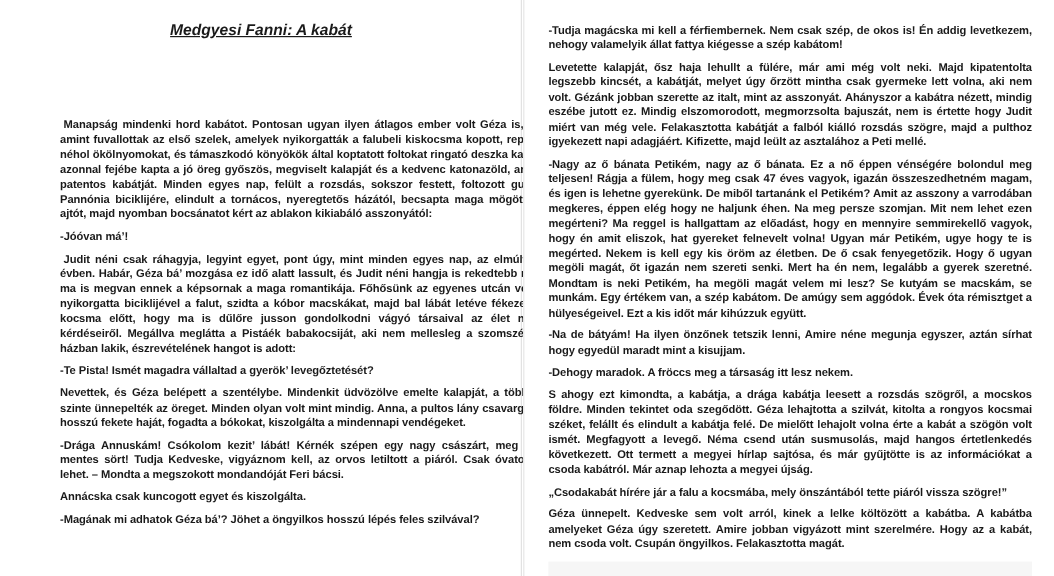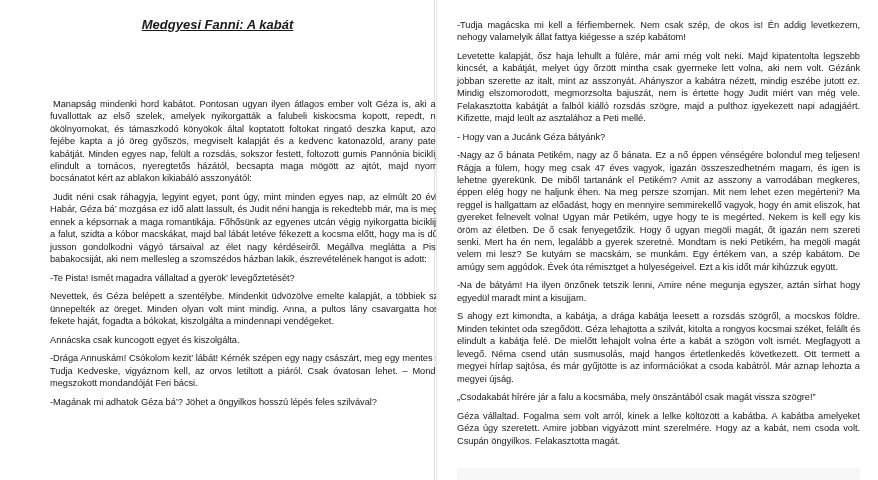--- a/index.html
+++ b/index.html
@@ -1,48 +1,49 @@
 <!DOCTYPE html>
 <html><head>
 <meta charset="utf-8">
 <style>
   html,body{margin:0;padding:0;background:#fff;}
   body{width:878px;height:480px;overflow:hidden;position:relative;font-family:"Liberation Sans","DejaVu Sans",sans-serif;color:#1a1a1a;}
   .page{position:absolute;top:0;height:480px;background:#fff;box-sizing:border-box;}
   #left{left:0;width:435px;border-right:1px solid #e2e2e2;}
   #right{left:436px;width:442px;border-left:1px solid #e6e6e6;}
-  .content{position:absolute;font-size:9.3px;line-height:12.4px;text-align:justify;letter-spacing:-0.05px;}
+  .content{position:absolute;font-size:9.3px;line-height:12.4px;text-align:justify;letter-spacing:-0.05px;font-weight:bold;}
   #left .content{left:10px;width:403px;top:98px;margin-left:40px;}
   #right .content{left:20px;width:403px;top:19px;}
   .content p{margin:0 0 6.2px 0;}
   .title{position:absolute;top:17px;left:0;width:435px;text-align:center;font-weight:bold;font-style:italic;text-decoration:underline;font-size:13px;}
   .indent{text-indent:3px;}
   .footer-bar{position:absolute;left:20px;width:403px;top:468px;height:12px;background:#f6f6f6;}
 </style>
 </head>
 <body>
 
 <div class="page" id="left">
   <div class="title">Medgyesi Fanni: A kabát</div>
   <div class="content">
     <p class="indent">Manapság mindenki hord kabátot. Pontosan ugyan ilyen átlagos ember volt Géza is, aki amint fuvallottak az első szelek, amelyek nyikorgatták a falubeli kiskocsma kopott, repedt, néhol ökölnyomokat, és támaszkodó könyökök által koptatott foltokat ringató deszka kaput, azonnal fejébe kapta a jó öreg győszös, megviselt kalapját és a kedvenc katonazöld, arany patentos kabátját. Minden egyes nap, felült a rozsdás, sokszor festett, foltozott gumis Pannónia biciklijére, elindult a tornácos, nyeregtetős házától, becsapta maga mögött az ajtót, majd nyomban bocsánatot kért az ablakon kikiabáló asszonyától:</p>
+    <p>-Jóóvan má’!</p>
     <p class="indent">Judit néni csak ráhagyja, legyint egyet, pont úgy, mint minden egyes nap, az elmúlt 20 évben. Habár, Géza bá’ mozgása ez idő alatt lassult, és Judit néni hangja is rekedtebb már, ma is megvan ennek a képsornak a maga romantikája. Főhősünk az egyenes utcán végig nyikorgatta biciklijével a falut, szidta a kóbor macskákat, majd bal lábát letéve fékezett a kocsma előtt, hogy ma is dűlőre jusson gondolkodni vágyó társaival az élet nagy kérdéseiről. Megállva meglátta a Pistáék babakocsiját, aki nem mellesleg a szomszédos házban lakik, észrevételének hangot is adott:</p>
     <p>-Te Pista! Ismét magadra vállaltad a gyerök’ levegőztetését?</p>
     <p>Nevettek, és Géza belépett a szentélybe. Mindenkit üdvözölve emelte kalapját, a többiek szinte ünnepelték az öreget. Minden olyan volt mint mindig. Anna, a pultos lány csavargatta hosszú fekete haját, fogadta a bókokat, kiszolgálta a mindennapi vendégeket.</p>
+    <p>-Drága Annuskám! Csókolom kezit’ lábát! Kérnék szépen egy nagy császárt, meg egy mentes sört! Tudja Kedveske, vigyáznom kell, az orvos letiltott a piáról. Csak óvatosan lehet. – Mondta a megszokott mondandóját Feri bácsi.</p>
     <p>Annácska csak kuncogott egyet és kiszolgálta.</p>
-    <p>-Drága Annuskám! Csókolom kezit’ lábát! Kérnék szépen egy nagy császárt, meg egy mentes sört! Tudja Kedveske, vigyáznom kell, az orvos letiltott a piáról. Csak óvatosan lehet. – Mondta a megszokott mondandóját Feri bácsi.</p>
     <p>-Magának mi adhatok Géza bá’? Jöhet a öngyilkos hosszú lépés feles szilvával?</p>
   </div>
 </div>
 
 <div class="page" id="right">
   <div class="content">
     <p>-Tudja magácska mi kell a férfiembernek. Nem csak szép, de okos is! Én addig levetkezem, nehogy valamelyik állat fattya kiégesse a szép kabátom!</p>
     <p>Levetette kalapját, ősz haja lehullt a fülére, már ami még volt neki. Majd kipatentolta legszebb kincsét, a kabátját, melyet úgy őrzött mintha csak gyermeke lett volna, aki nem volt. Gézánk jobban szerette az italt, mint az asszonyát. Ahányszor a kabátra nézett, mindig eszébe jutott ez. Mindig elszomorodott, megmorzsolta bajuszát, nem is értette hogy Judit miért van még vele. Felakasztotta kabátját a falból kiálló rozsdás szögre, majd a pulthoz igyekezett napi adagjáért. Kifizette, majd leült az asztalához a Peti mellé.</p>
-    <p>- Hogy van a Jucánk Géza bátyánk?</p>
     <p>-Nagy az ő bánata Petikém, nagy az ő bánata. Ez a nő éppen vénségére bolondul meg teljesen! Rágja a fülem, hogy meg csak 47 éves vagyok, igazán összeszedhetném magam, és igen is lehetne gyerekünk. De miből tartanánk el Petikém? Amit az asszony a varrodában megkeres, éppen elég hogy ne haljunk éhen. Na meg persze szomjan. Mit nem lehet ezen megérteni? Ma reggel is hallgattam az előadást, hogy en mennyire semmirekellő vagyok, hogy én amit eliszok, hat gyereket felnevelt volna! Ugyan már Petikém, ugye hogy te is megérted. Nekem is kell egy kis öröm az életben. De ő csak fenyegetőzik. Hogy ő ugyan megöli magát, őt igazán nem szereti senki. Mert ha én nem, legalább a gyerek szeretné. Mondtam is neki Petikém, ha megöli magát velem mi lesz? Se kutyám se macskám, se munkám. Egy értékem van, a szép kabátom. De amúgy sem aggódok. Évek óta rémisztget a hülyeségeivel. Ezt a kis időt már kihúzzuk együtt.</p>
     <p>-Na de bátyám! Ha ilyen önzőnek tetszik lenni, Amire néne megunja egyszer, aztán sírhat hogy egyedül maradt mint a kisujjam.</p>
+    <p>-Dehogy maradok. A fröccs meg a társaság itt lesz nekem.</p>
     <p>S ahogy ezt kimondta, a kabátja, a drága kabátja leesett a rozsdás szögről, a mocskos földre. Minden tekintet oda szegődött. Géza lehajtotta a szilvát, kitolta a rongyos kocsmai széket, felállt és elindult a kabátja felé. De mielőtt lehajolt volna érte a kabát a szögön volt ismét. Megfagyott a levegő. Néma csend után susmusolás, majd hangos értetlenkedés következett. Ott termett a megyei hírlap sajtósa, és már gyűjtötte is az információkat a csoda kabátról. Már aznap lehozta a megyei újság.</p>
-    <p>„Csodakabát hírére jár a falu a kocsmába, mely önszántából csak magát vissza szögre!”</p>
-    <p>Géza vállaltad. Fogalma sem volt arról, kinek a lelke költözött a kabátba. A kabátba amelyeket Géza úgy szeretett. Amire jobban vigyázott mint szerelmére. Hogy az a kabát, nem csoda volt. Csupán öngyilkos. Felakasztotta magát.</p>
+    <p>„Csodakabát hírére jár a falu a kocsmába, mely önszántából tette piáról vissza szögre!”</p>
+    <p>Géza ünnepelt. Kedveske sem volt arról, kinek a lelke költözött a kabátba. A kabátba amelyeket Géza úgy szeretett. Amire jobban vigyázott mint szerelmére. Hogy az a kabát, nem csoda volt. Csupán öngyilkos. Felakasztotta magát.</p>
   </div>
   <div class="footer-bar"></div>
 </div>
 
 </body></html>

